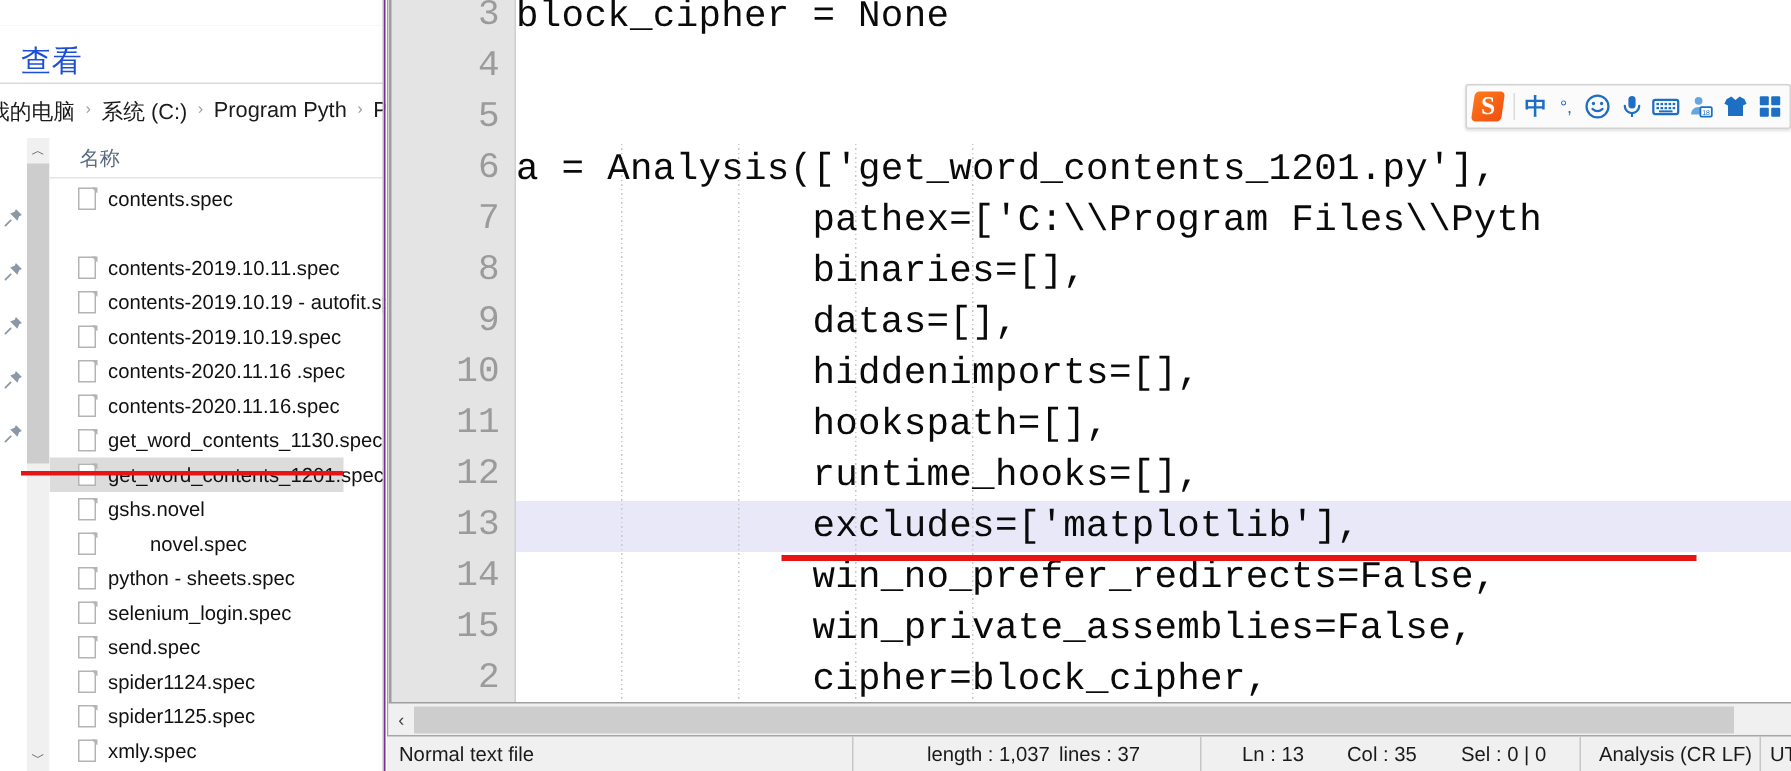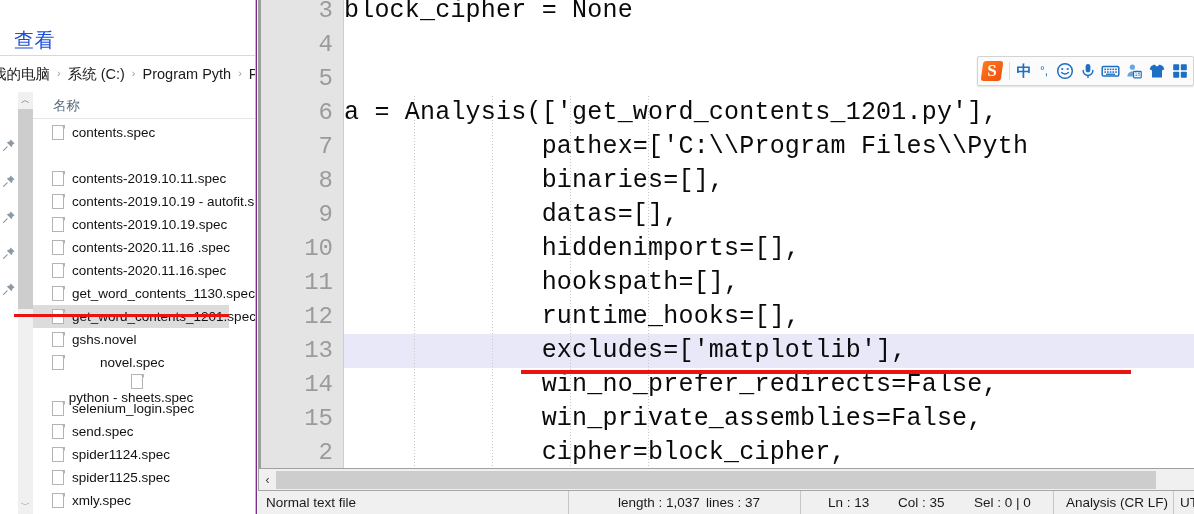--- a/index.html
+++ b/index.html
@@ -323,21 +323,21 @@
           </span>
           <span class="fname">gshs.novel</span>
         </div>
         <div class="file-row" style="top: 259px; gap: 28px;">
           <span class="fi">
             <span class="page"></span>
             <span class="fold"></span>
           </span>
           <span class="fname">novel.spec</span>
         </div>
-        <div class="file-row" style="top: 282px; flex-direction: column;">
+        <div class="file-row" style="top: 282px;">
           <span class="fi">
             <span class="page"></span>
             <span class="fold"></span>
           </span>
           <span class="fname">python - sheets.spec</span>
         </div>
         <div class="file-row" style="top: 305px;">
           <span class="fi">
             <span class="page"></span>
             <span class="fold"></span>

